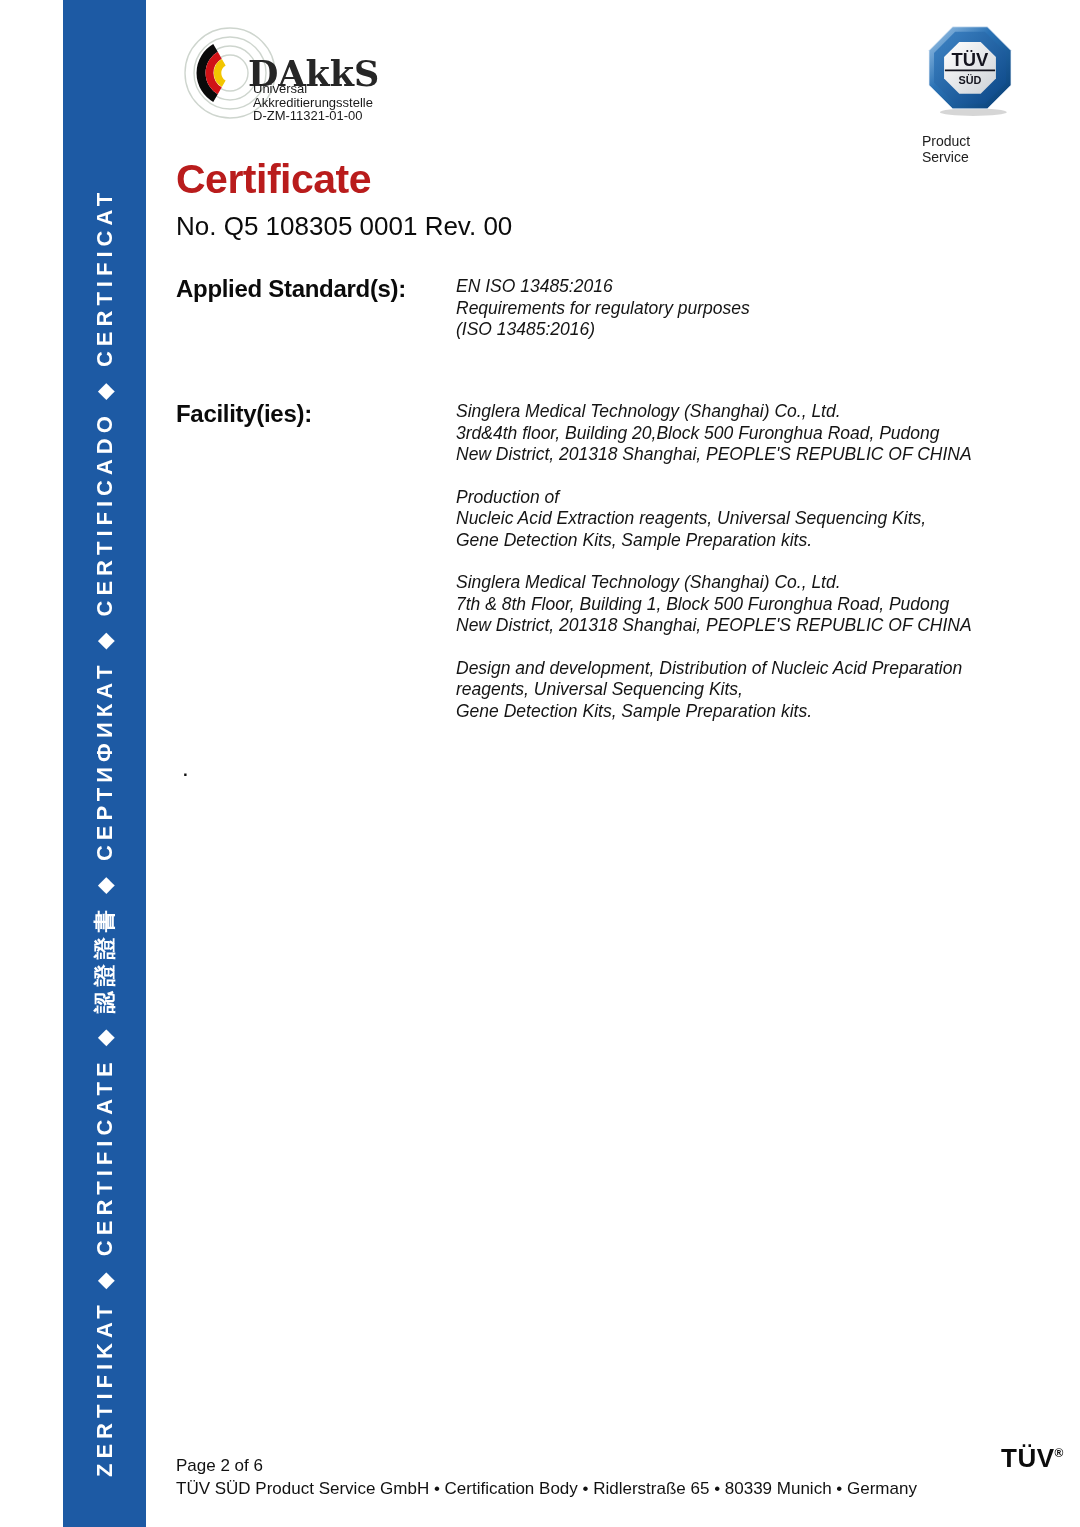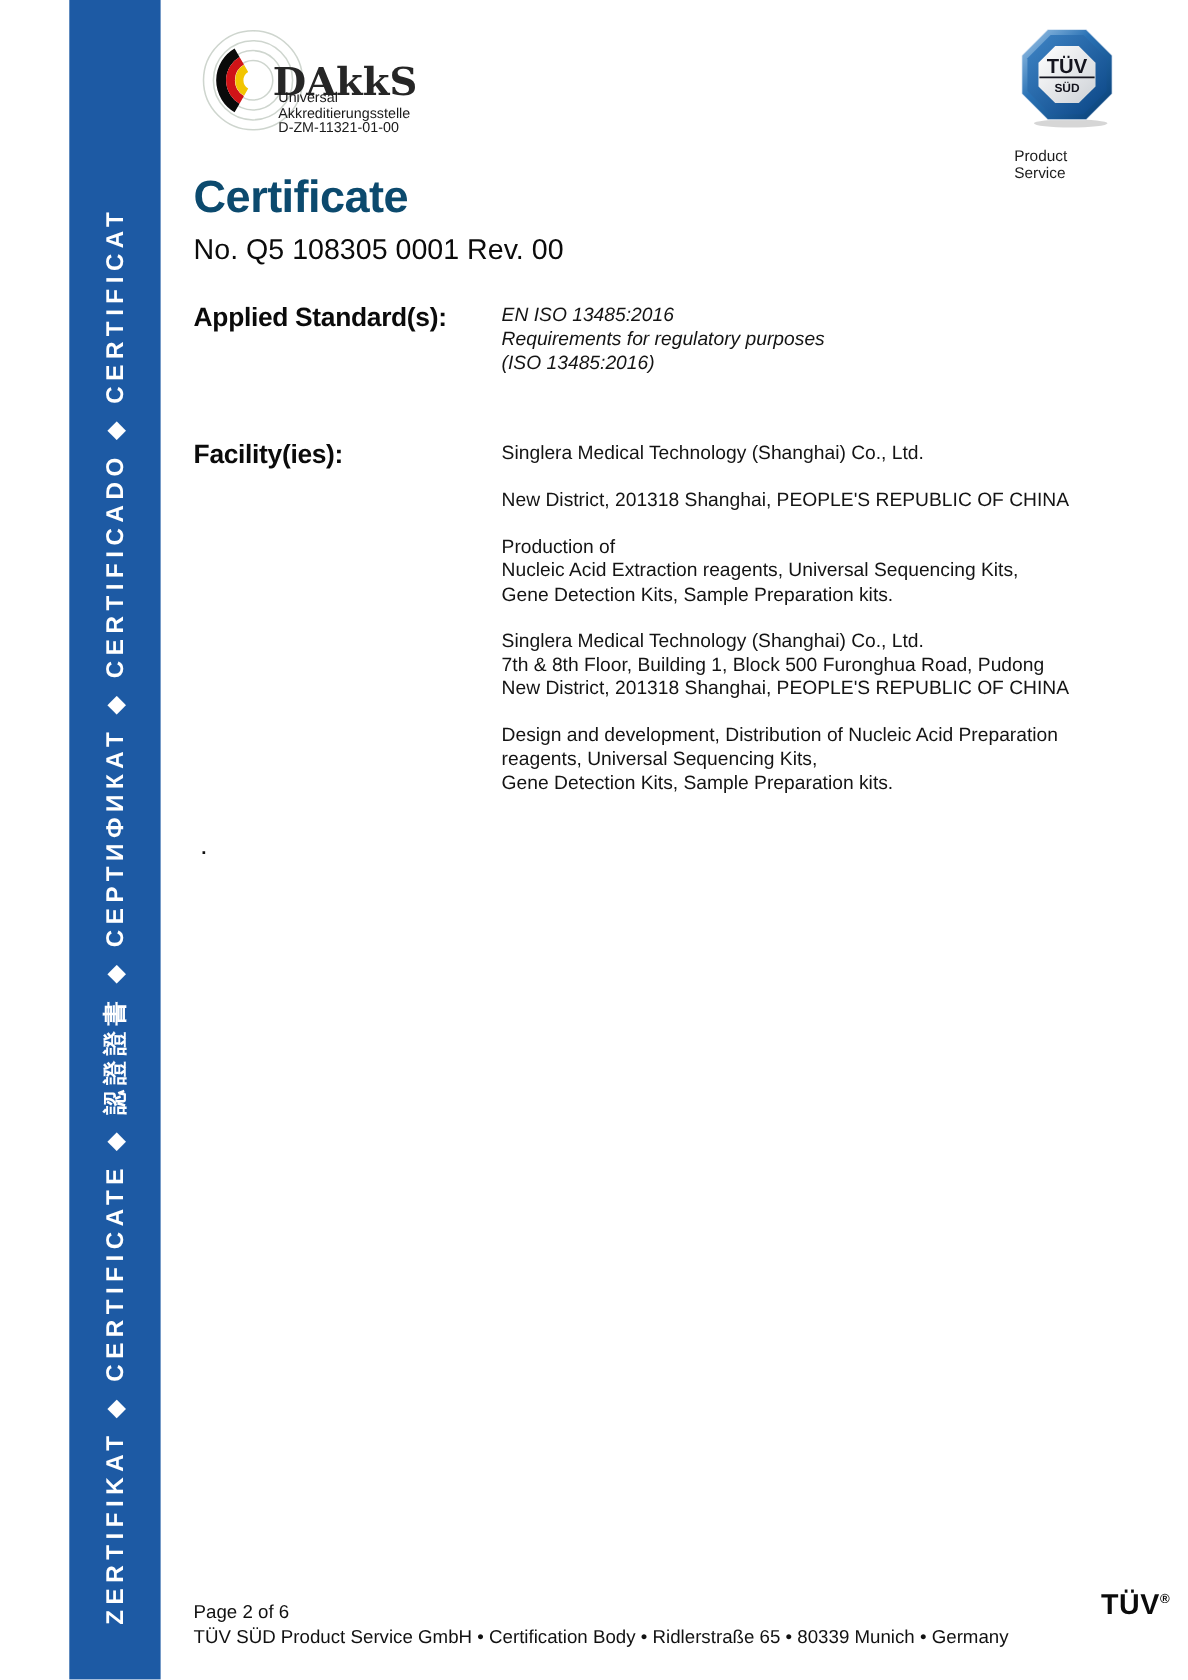--- a/index.html
+++ b/index.html
@@ -17,31 +17,31 @@
     font-size:22px; line-height:26px; letter-spacing:5px;
   }
 
   
   .dakks-logo { position:absolute; left:166px; top:26px; }
   .dakks-sub { position:absolute; left:253px; top:82px; font-size:13px; line-height:13.5px; color:#1a1a1a; }
   .tuv-badge { position:absolute; left:928px; top:26px; }
   .product-service { position:absolute; left:922px; top:133px; width:96px; font-size:14px; color:#1d1d1d; }
 
   
-  .title { position:absolute; left:176px; top:156px; font-size:41px; font-weight:bold; letter-spacing:-0.5px; color:#0c4a6e; }
+  .title { position:absolute; left:176px; top:156px; font-size:41px; font-weight:bold; letter-spacing:-0.5px; color:#b91c1c; }
   .cert-no { position:absolute; left:176px; top:211px; font-size:26px; font-weight:normal; color:#0b0b0b; }
 
   
   .sec-label { position:absolute; left:176px; font-size:24px; font-weight:bold; letter-spacing:-0.3px; color:#0b0b0b; }
   .label-applied { top:275px; }
   .label-facility { top:400px;text-align:right; }
   .col { position:absolute; left:456px; font-size:17.5px; line-height:21.5px; color:#141414; }
   .col-standards { top:276px;font-style:italic; }
   .col-facilities { top:401px; }
-  .col p { margin:0 0 21px 0; }
+  .col p { margin:0 0 21px 0;font-style:italic; }
   .col p:last-child { margin-bottom:0; }
 
   .stray-dot { position:absolute; left:183px; top:761px; font-size:17px; font-weight:bold; color:#111; }
 
   
   .footer-page { position:absolute; left:176px; top:1456px; font-size:17px; color:#111; }
   .footer-line { position:absolute; left:176px; top:1479px; font-size:17px; color:#111; }
   .tuv-mark { position:absolute; left:1001px; top:1443px; font-size:26px; font-weight:bold; letter-spacing:0.5px; color:#0b0b0b; white-space:nowrap; }
   .tuv-mark .reg { font-size:12px; font-weight:bold; position:relative; top:-10px; letter-spacing:0; }
 </style>
@@ -105,21 +105,21 @@
   <div class="col col-standards">
     <div>EN ISO 13485:2016</div>
     <div>Requirements for regulatory purposes</div>
     <div>(ISO 13485:2016)</div>
   </div>
 
   <div class="sec-label label-facility">Facility(ies):</div>
   <div class="col col-facilities">
     <p>
       <span>Singlera Medical Technology (Shanghai) Co., Ltd.</span><br>
-      <br>
+      <span>3rd&amp;4th floor, Building 20,Block 500 Furonghua Road, Pudong</span><br>
       <span>New District, 201318 Shanghai, PEOPLE'S REPUBLIC OF CHINA</span>
     </p>
     <p>
       <span>Production of</span><br>
       <span>Nucleic Acid Extraction reagents, Universal Sequencing Kits,</span><br>
       <span>Gene Detection Kits, Sample Preparation kits.</span>
     </p>
     <p>
       <span>Singlera Medical Technology (Shanghai) Co., Ltd.</span><br>
       <span>7th &amp; 8th Floor, Building 1, Block 500 Furonghua Road, Pudong</span><br>

